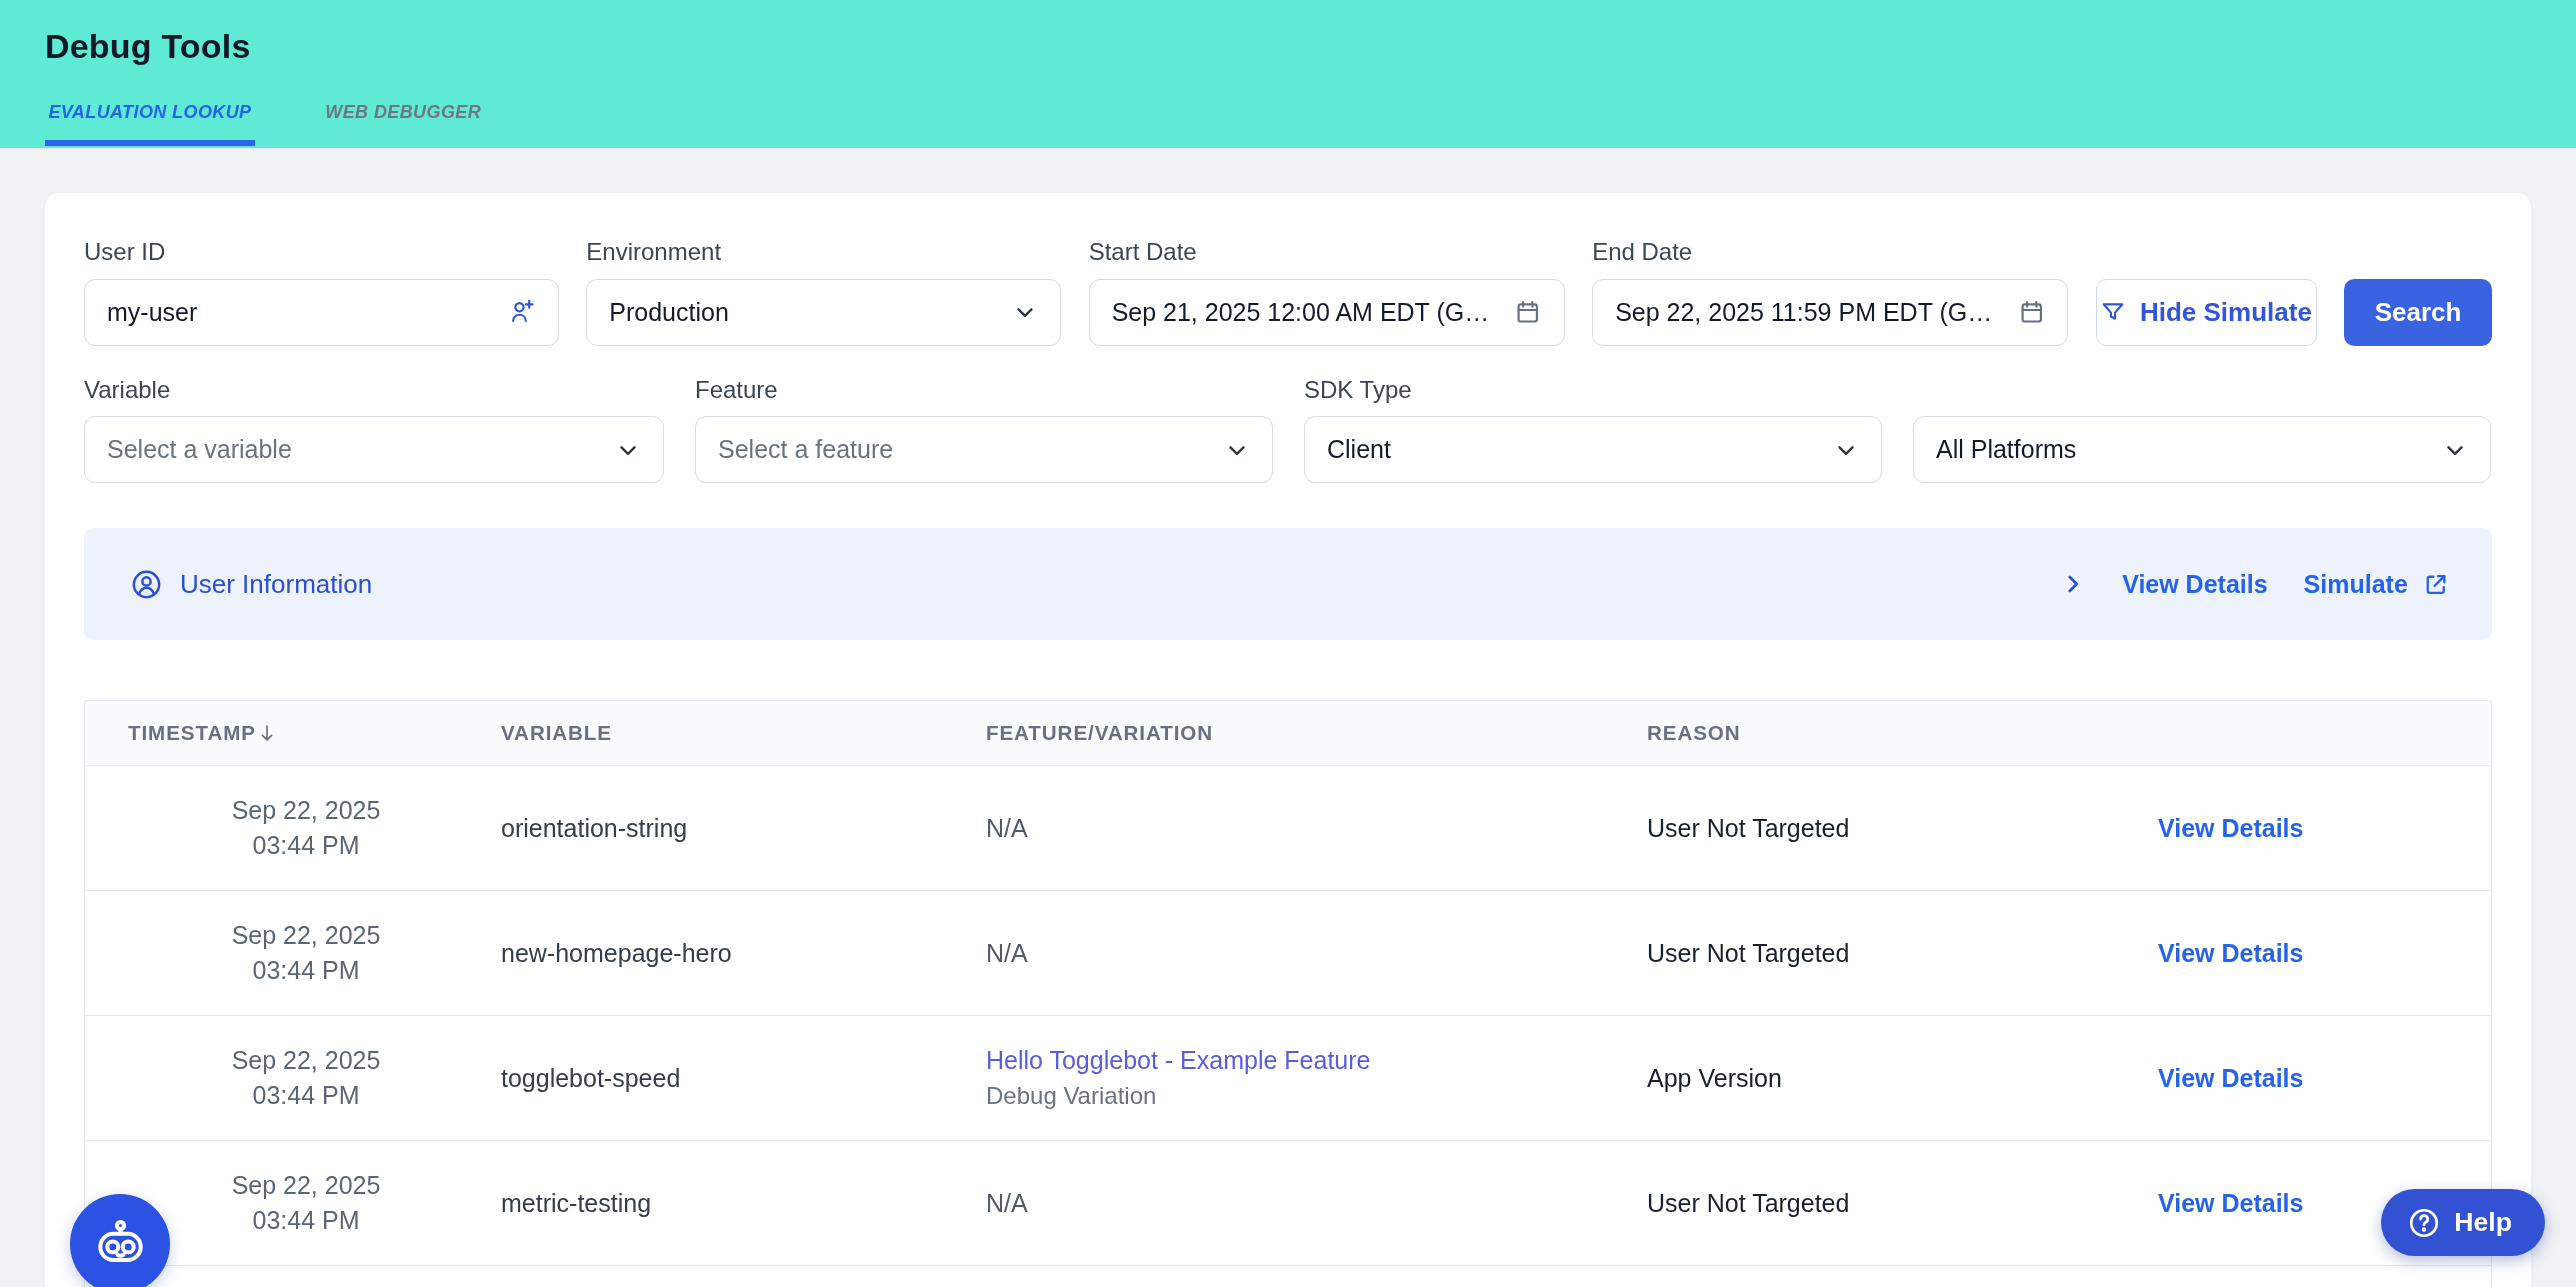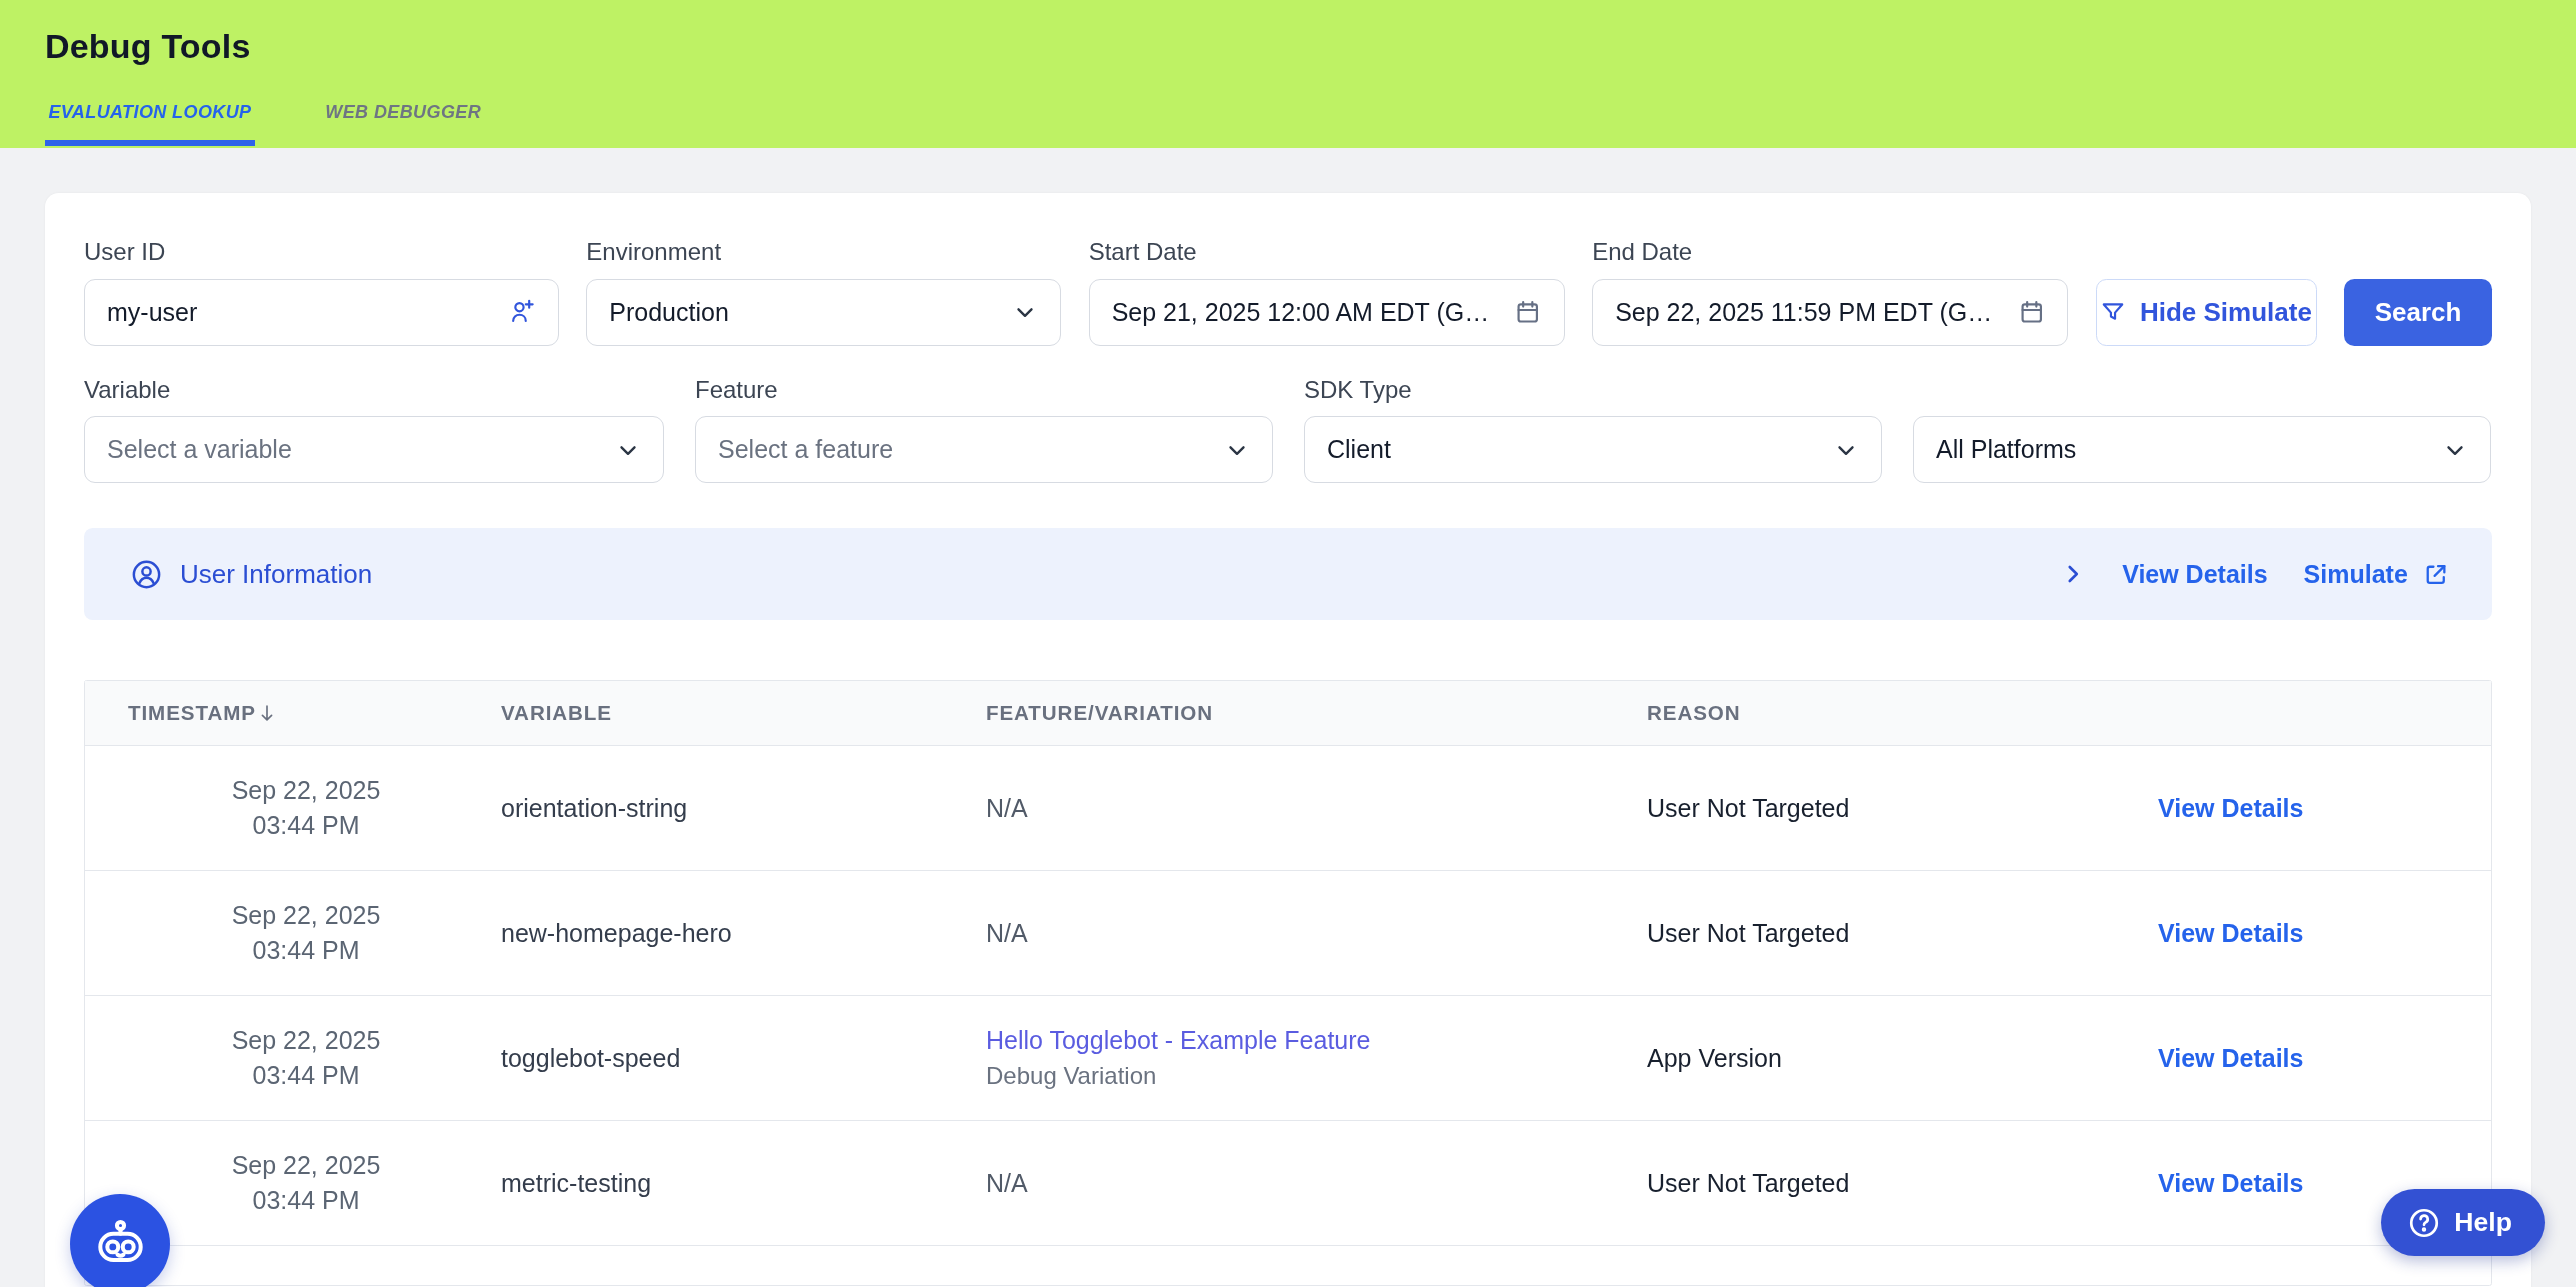--- a/index.html
+++ b/index.html
@@ -6,21 +6,21 @@
   html,body { width: 2576px; height: 1287px; }
   body {
     font-family: "Liberation Sans", "DejaVu Sans", sans-serif;
     background: #f1f2f4;
     color: #18202e;
     overflow: hidden;
   }
   .page { position: relative; width: 2576px; height: 1287px; overflow: hidden; }
 
   
-  .top-header { background: #bef264; height: 148px; padding: 24px 0 0 45px; }
+  .top-header { background: #5eead4; height: 148px; padding: 24px 0 0 45px; }
   .page-title { font-size: 34px; font-weight: 700; color: #111827; letter-spacing: 0.2px; line-height: 45px; }
   .tabs { display: flex; margin-top: 13.7px; }
   .tab {
     font-size: 18px; font-weight: 600; letter-spacing: 0.4px;
     color: #6e7583; padding: 19px 3.4px 17px; margin-right: 67px;
     border-bottom: 6px solid transparent; cursor: pointer; white-space: nowrap; font-style: italic;
   }
   .tab.active { color: #2563eb; border-bottom-color: #2e63e8; }
 
   
@@ -58,21 +58,21 @@
   .btn {
     height: 67px; border-radius: 10.3px; display: inline-flex; align-items: center; justify-content: center;
     font-size: 26px; font-weight: 600; cursor: pointer; border: none; gap: 13.7px;
     font-family: inherit;
   }
   .btn-hide-filters { width: 221px; background: #ffffff; border: 1.7px solid #ccdaf8; color: #3155dc; }
   .btn-search { width: 148px; background: #3a63e1; color: #ffffff; }
 
   
   .banner {
-    margin-top: 45px; height: 92px; background: #edf2fd; border-radius: 8.6px;
+    margin-top: 45px; height: 112px; background: #edf2fd; border-radius: 8.6px;
     display: flex; align-items: center; padding: 0 43px 0 46px;
   }
   .banner-left { display: flex; align-items: center; gap: 17px; color: #2b4ed3; cursor: pointer; }
   .banner-title { font-size: 26px; font-weight: 500; }
   .banner-right { margin-left: auto; display: flex; align-items: center; gap: 36px; }
   .banner-link { display: flex; align-items: center; gap: 13.7px; color: #2563eb; font-size: 25px; font-weight: 600; cursor: pointer; text-decoration: none; }
   .banner-chevron { color: #2b4ed3; display: flex; align-items: center; cursor: pointer; }
 
   
   .table { margin-top: 60px; border: 0.9px solid #e4e7ec; border-radius: 2.6px; background: #fff; }

